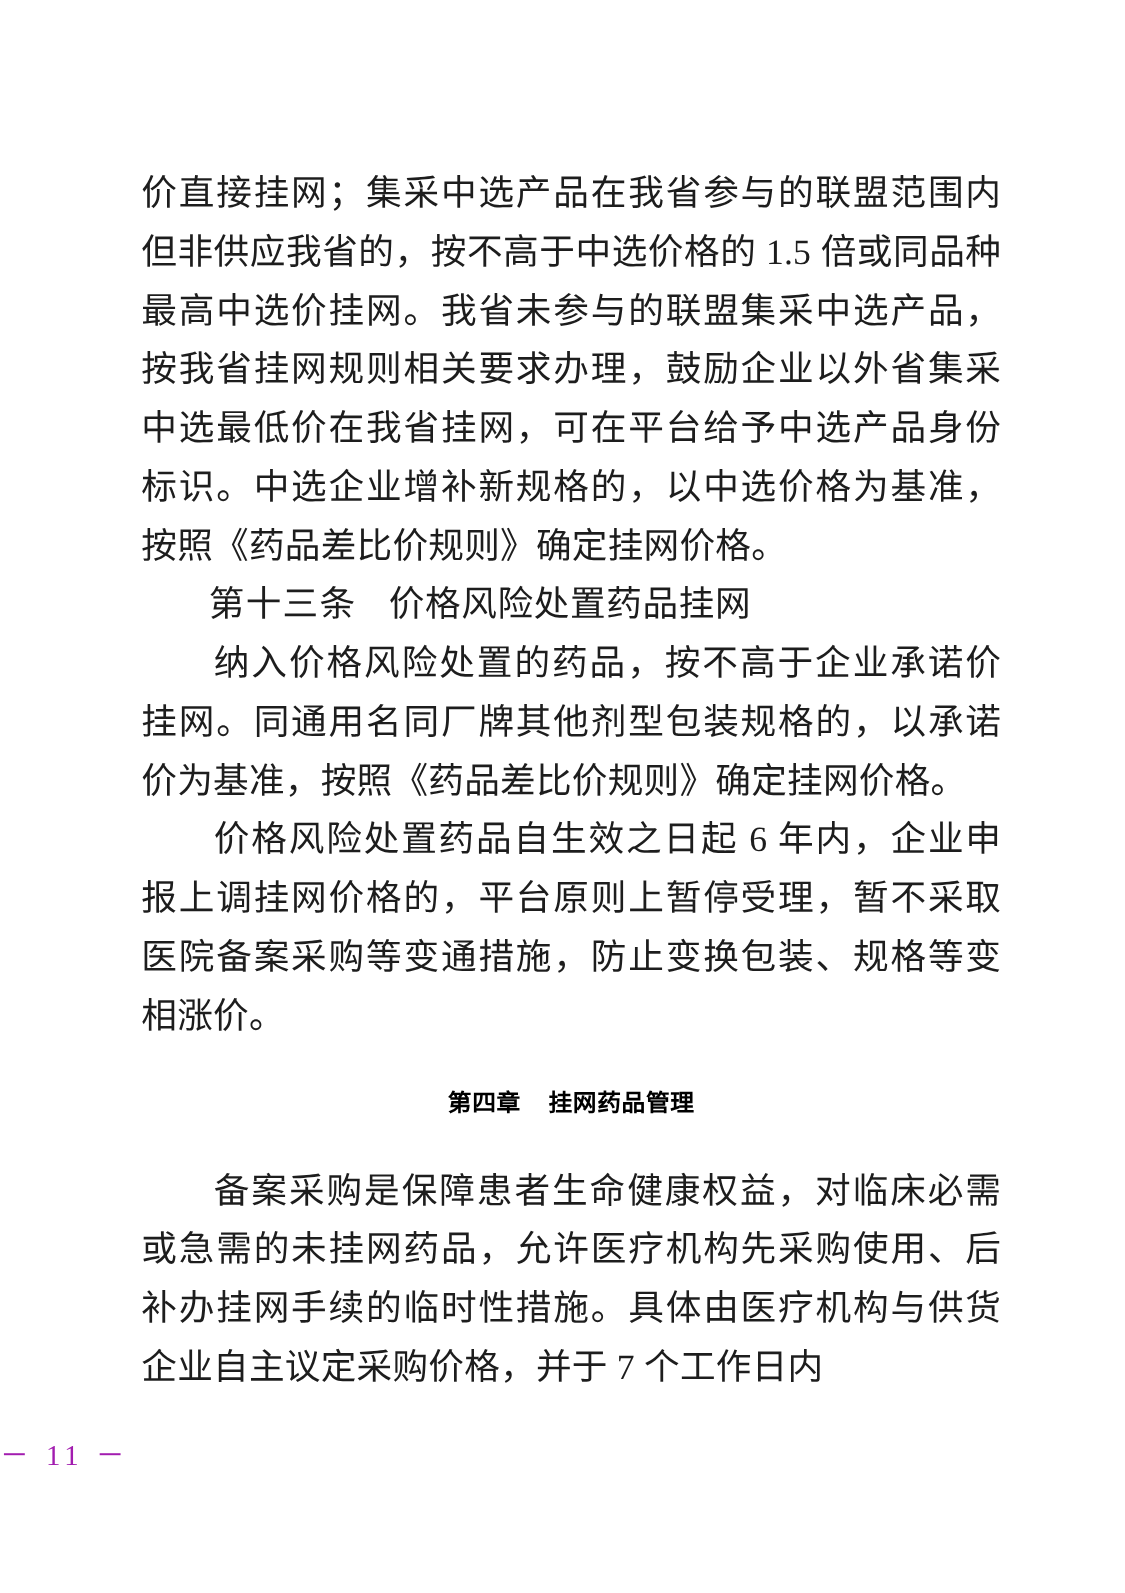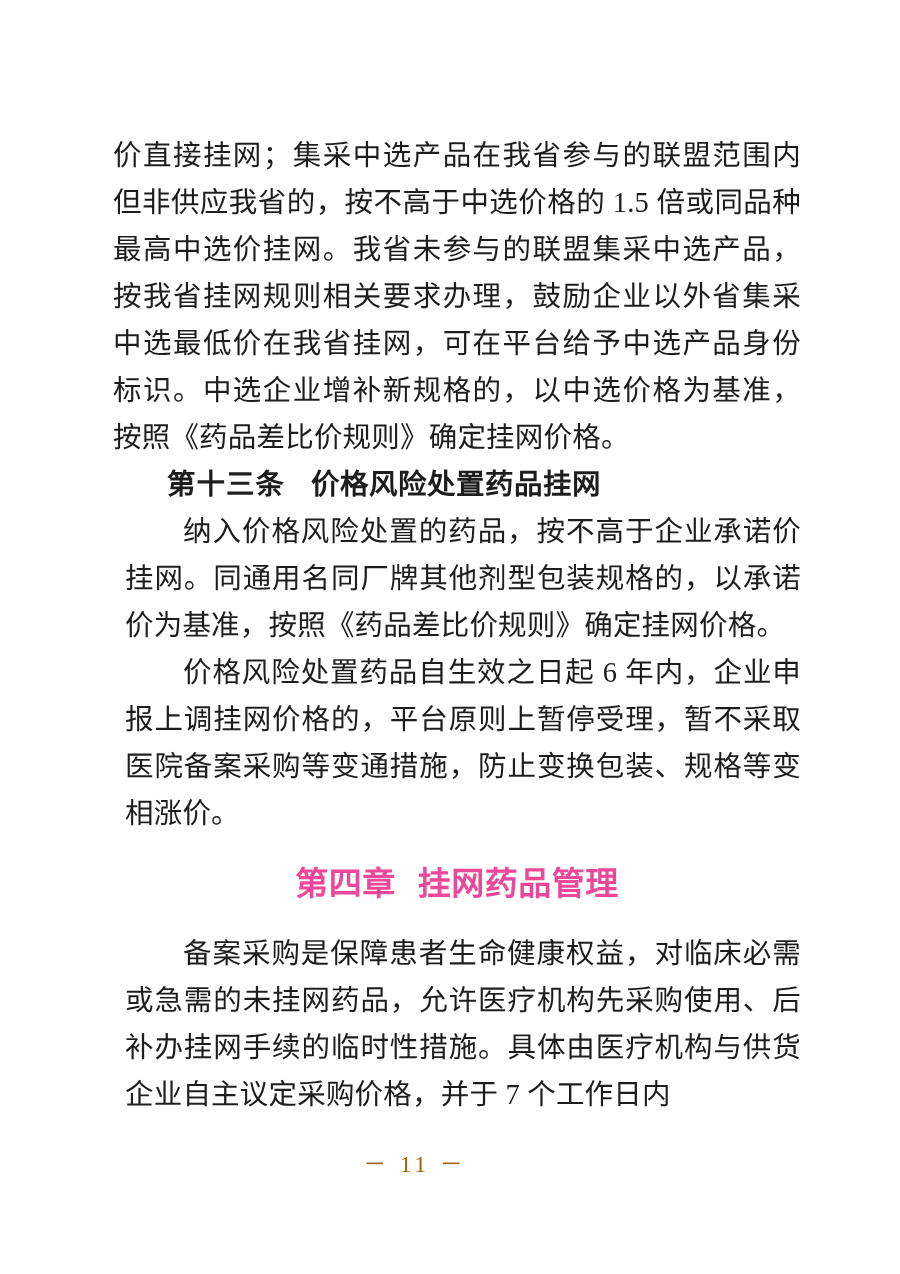--- a/index.html
+++ b/index.html
@@ -43,80 +43,79 @@
     text-justify: inter-character;
     text-align-last: left;
     letter-spacing: 0.2px;
     color: #1d1d1d;
     word-break: break-all;
     font-weight: 400;
   }
 
   .para.indent {
     text-indent: 58px;
-    margin-left: 12px;
   }
 
   
   .para.flush {
     text-indent: 0;
   }
 
   
   .article-line {
     margin: 0;
     font-size: 28.5px;
     line-height: 47px;
     text-indent: 54px;
     text-align: left;
     color: #1d1d1d;
     white-space: nowrap;
   }
   .article-label {
-    font-weight: 700;
+    font-weight: 400;
     letter-spacing: 1px;
   }
   .article-gap {
     display: inline-block;
     width: 26px;
   }
   .article-title {
-    font-weight: 700;
+    font-weight: 400;
     letter-spacing: 0.5px;
   }
 
   
   .chapter-heading {
     margin: 0;
     font-family: "Liberation Sans", "DejaVu Sans", sans-serif;
     font-weight: 700;
-    font-size: 33px;
+    font-size: 19px;
     line-height: 47px;
     text-align: center;
     letter-spacing: 0.5px;
-    color: #ec4899;
+    color: #000000;
   }
   .chapter-gap {
     display: inline-block;
     width: 22px;
   }
 
   
   .gap-half { height: 23px; }
 
   
   .page-footer {
     position: absolute;
     left: 0;
     top: 1148px;
     width: 830px;
-    text-align: center;
+    text-align: left;
     font-size: 23px;
     line-height: 34px;
-    color: #a16207;
+    color: #a21caf;
     letter-spacing: 4px;
     font-family: "Liberation Serif", "DejaVu Serif", serif;
   }
 </style>
 </head>
 <body>
 
 <div class="page">
 
   <div class="text-block">

